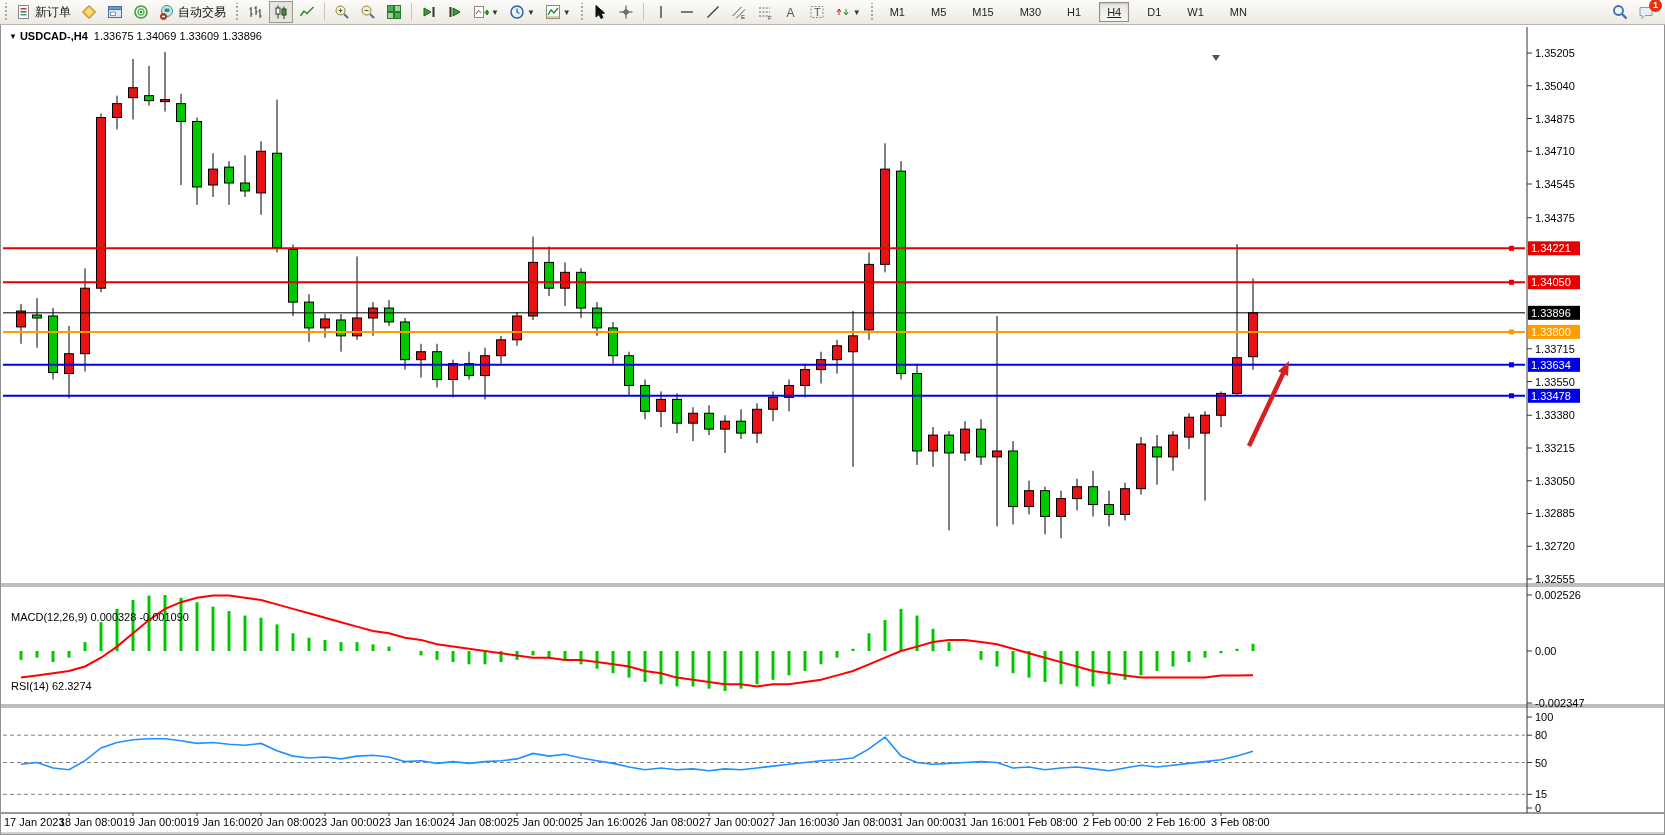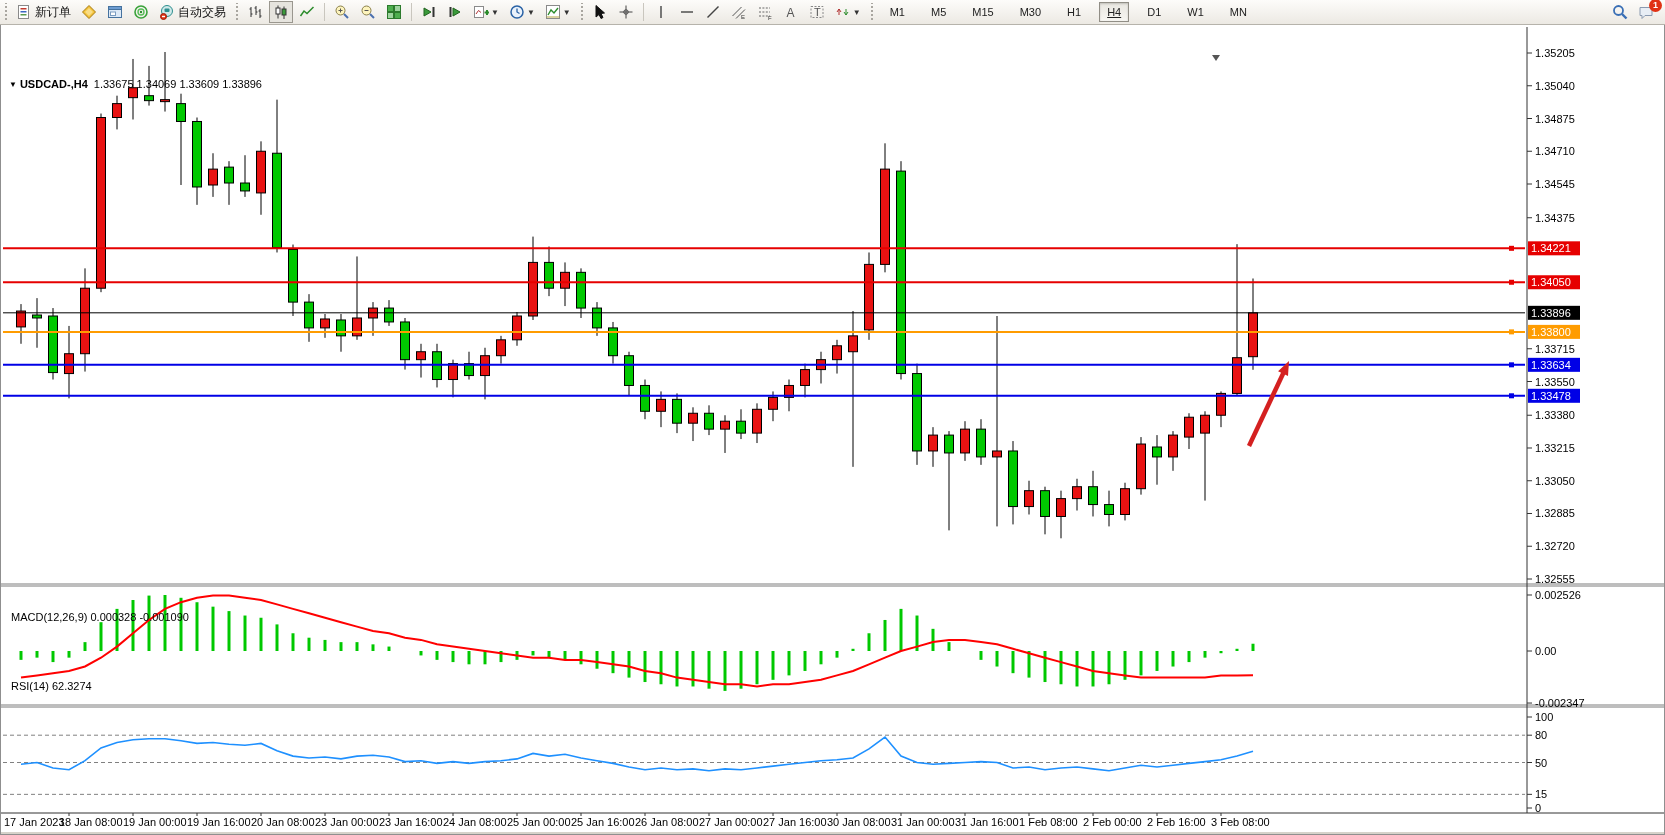--- a/index.html
+++ b/index.html
@@ -14,21 +14,21 @@
   .caret{font-size:8px;color:#333;margin-left:2px;}
   .sep{width:1px;height:18px;background:#c9c6be;margin:0 4px;}
   .grip{width:5px;height:18px;margin:0 3px;
     background-image:radial-gradient(#a9a6a0 1px,transparent 1.2px);background-size:4px 4px;background-position:1px 2px;}
   .tf{font-size:11px;color:#222;padding:3px 7px;margin:8px 5px;border:1px solid transparent;}
   .tf.active{border:1px solid #918e86;background:linear-gradient(#e9e7e1,#f7f6f2);box-shadow:inset 0 1px 2px rgba(0,0,0,.18);text-decoration:underline;}
   #rightIcons{margin-left:auto;display:flex;align-items:center;margin-right:6px;}
   #chartwin{position:absolute;left:0;top:24px;width:1663px;height:809px;border:1px solid #8f8f8f;background:#fff;}
   #plot{position:absolute;left:0;top:0;z-index:1;}
   .overlabel{position:absolute;font-size:11px;color:#000;z-index:3;white-space:nowrap;}
-  #title{left:8px;top:5px;font-weight:bold;margin-top:48px;}
+  #title{left:8px;top:5px;font-weight:bold;}
   #title .ohlc{font-weight:normal;margin-left:6px;}
   #title .tri{font-size:8px;vertical-align:1px;margin-right:3px;}
   .axiszone{position:absolute;z-index:4;background:transparent;}
   #badge{position:absolute;width:13px;height:13px;border-radius:50%;background:#e03214;color:#fff;
     font-size:9px;font-weight:bold;text-align:center;line-height:13px;top:-3px;right:-5px;}
   text{font-family:"Liberation Sans","DejaVu Sans",sans-serif;}
 </style>
 </head>
 <body>
 

